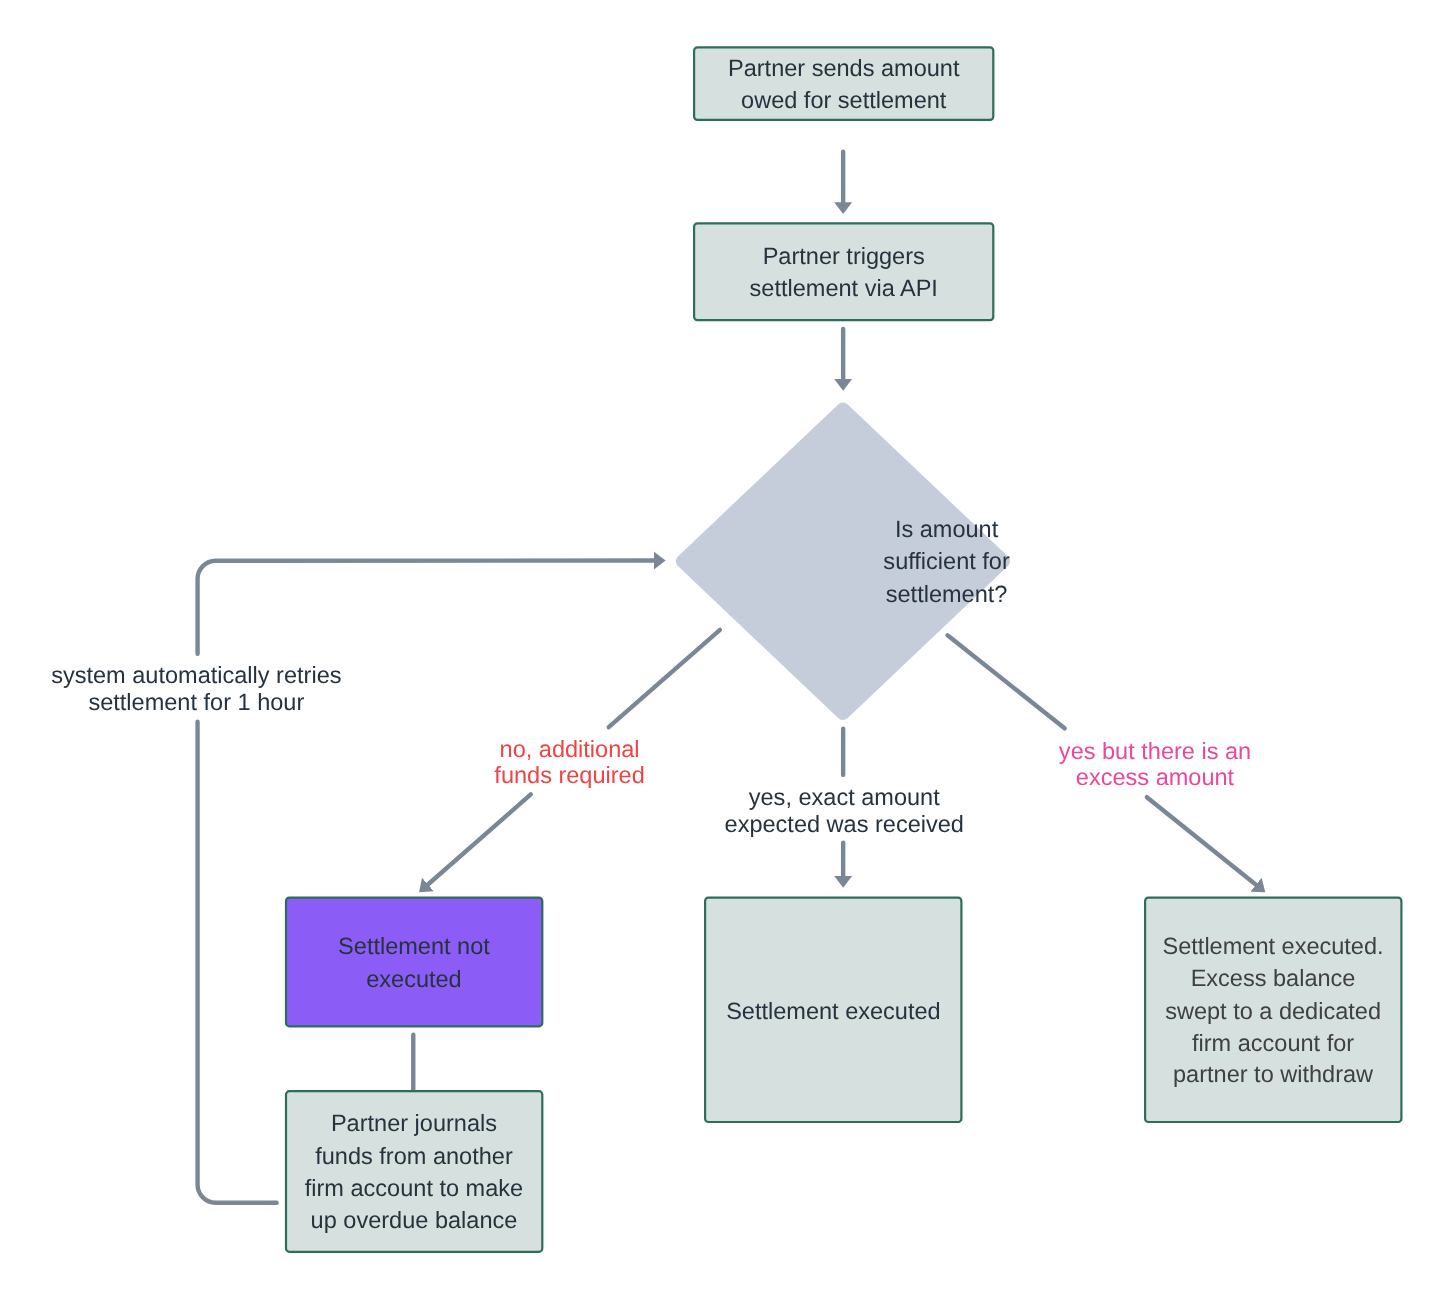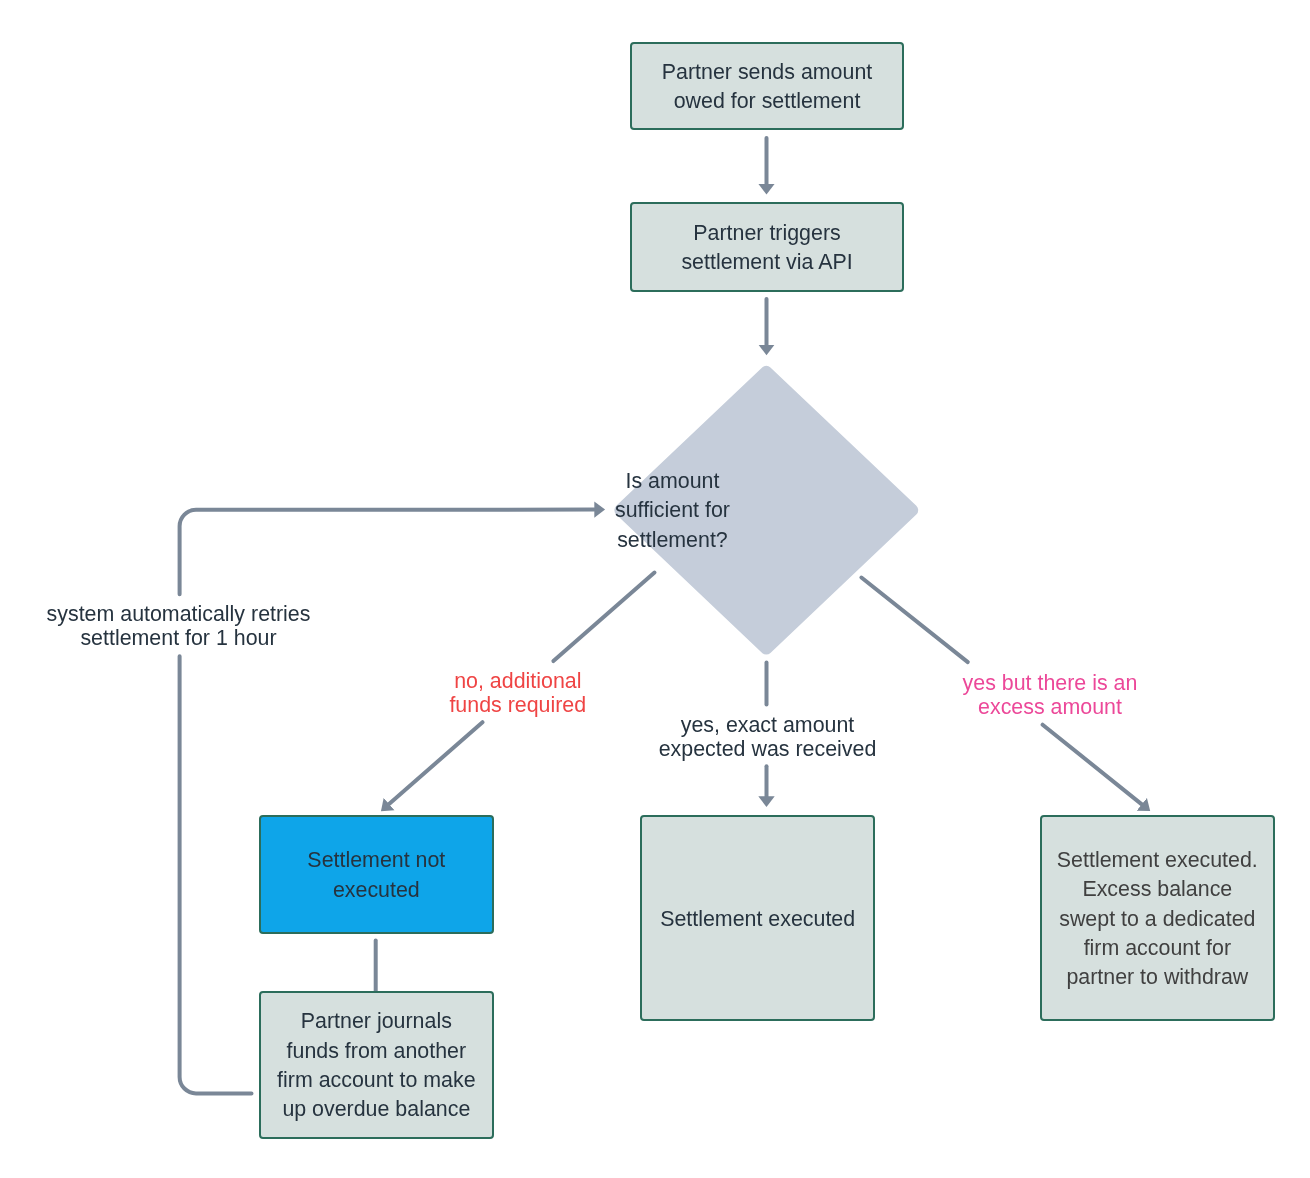--- a/index.html
+++ b/index.html
@@ -3,21 +3,21 @@
 <meta charset="utf-8">
 <title>Settlement flow</title>
 <style>
   html,body{margin:0;padding:0;background:#ffffff;}
   body{width:1310px;height:1178px;overflow:hidden;font-family:"Liberation Sans",sans-serif;}
   #stage{position:relative;width:1310px;height:1178px;background:#ffffff;filter:opacity(1);}
   #edges{position:absolute;left:0;top:0;width:1310px;height:1178px;}
   .node{position:absolute;box-sizing:border-box;display:flex;align-items:center;justify-content:center;
         border:2px solid #2c6d5b;background:#d6e0de;border-radius:4px;}
   .node .label{position:relative;top:1px;font-size:21.4px;line-height:29.3px;color:#26333f;text-align:center;white-space:pre-line;}
-  .decision{position:absolute;display:flex;align-items:center;justify-content:flex-start;}
+  .decision{position:absolute;display:flex;align-items:center;justify-content:flex-end;}
   .decision .label{position:relative;top:1px;font-size:21.4px;line-height:29.3px;color:#26333f;text-align:center;white-space:pre-line;}
   .edge-label{position:absolute;font-size:21.4px;line-height:24px;color:#26333f;text-align:center;
         white-space:pre-line;transform:translate(-50%,-50%);}
 </style>
 </head>
 <body style="background: rgb(255, 255, 255);">
 
 <div id="stage" style="background: rgb(255, 255, 255);">
 
   <svg id="edges" viewBox="0 0 1310 1178">
@@ -35,37 +35,37 @@
       <path d="M766.5,662.5 L766.5,704.45"></path>
       <path d="M766.5,766.15 L766.5,796.3" marker-end="url(#ah)"></path>
       <path d="M861.4,577.5 L967.8,662.1"></path>
       <path d="M1042.6,724.7 L1141.78,804.33" marker-end="url(#ah)"></path>
       <path d="M375.7,940.6 L375.7,1000.2" marker-end="url(#ah)"></path>
       <path d="M251.5,1093.4 L196,1093.4 A16.5,16.5 0 0 1 179.6,1076.9 L179.6,656.2"></path>
       <path d="M179.6,594.25 L179.6,526.3 A16.5,16.5 0 0 1 196,509.8 L594.3,509.6" marker-end="url(#ah)"></path>
     </g>
   </svg>
 
-  <div class="node" style="left: 630.4px; top: 42.1px; width: 273.3px; height: 88px; background: rgb(214, 224, 222); border-color: rgb(44, 109, 91);">
+  <div class="node" style="left: 630.4px; top: 42.1px; width: 273.3px; height: 68px; background: rgb(214, 224, 222); border-color: rgb(44, 109, 91);">
     <span class="label" style="color: rgb(38, 51, 63);">Partner sends amount
 owed for settlement</span>
   </div>
 
   <div class="node" style="left: 630.4px; top: 202.1px; width: 273.3px; height: 90px; background: rgb(214, 224, 222); border-color: rgb(44, 109, 91);">
     <span class="label" style="color: rgb(38, 51, 63);">Partner triggers
 settlement via API</span>
   </div>
 
   <div class="decision" style="left:615px;top:366px;width:303px;height:288px;">
     <span class="label" style="color: rgb(38, 51, 63);">Is amount
 sufficient for
 settlement?</span>
   </div>
 
-  <div class="node" style="left: 258.7px; top: 815.1px; width: 235.3px; height: 119px; background: #0ea5e9; border-color: rgb(44, 109, 91);">
+  <div class="node" style="left: 258.7px; top: 815.1px; width: 235.3px; height: 119px; background: #8b5cf6; border-color: rgb(44, 109, 91);">
     <span class="label" style="color: rgb(38, 51, 63);">Settlement not
 executed</span>
   </div>
 
   <div class="node" style="left: 640px; top: 815.1px; width: 235.3px; height: 206.4px; background: rgb(214, 224, 222); border-color: rgb(44, 109, 91);">
     <span class="label" style="color: rgb(38, 51, 63);">Settlement executed</span>
   </div>
 
   <div class="node" style="left: 1039.7px; top: 815.1px; width: 235.3px; height: 206.4px; background: rgb(214, 224, 222); border-color: rgb(44, 109, 91);">
     <span class="label" style="color: #404040;">Settlement executed.

